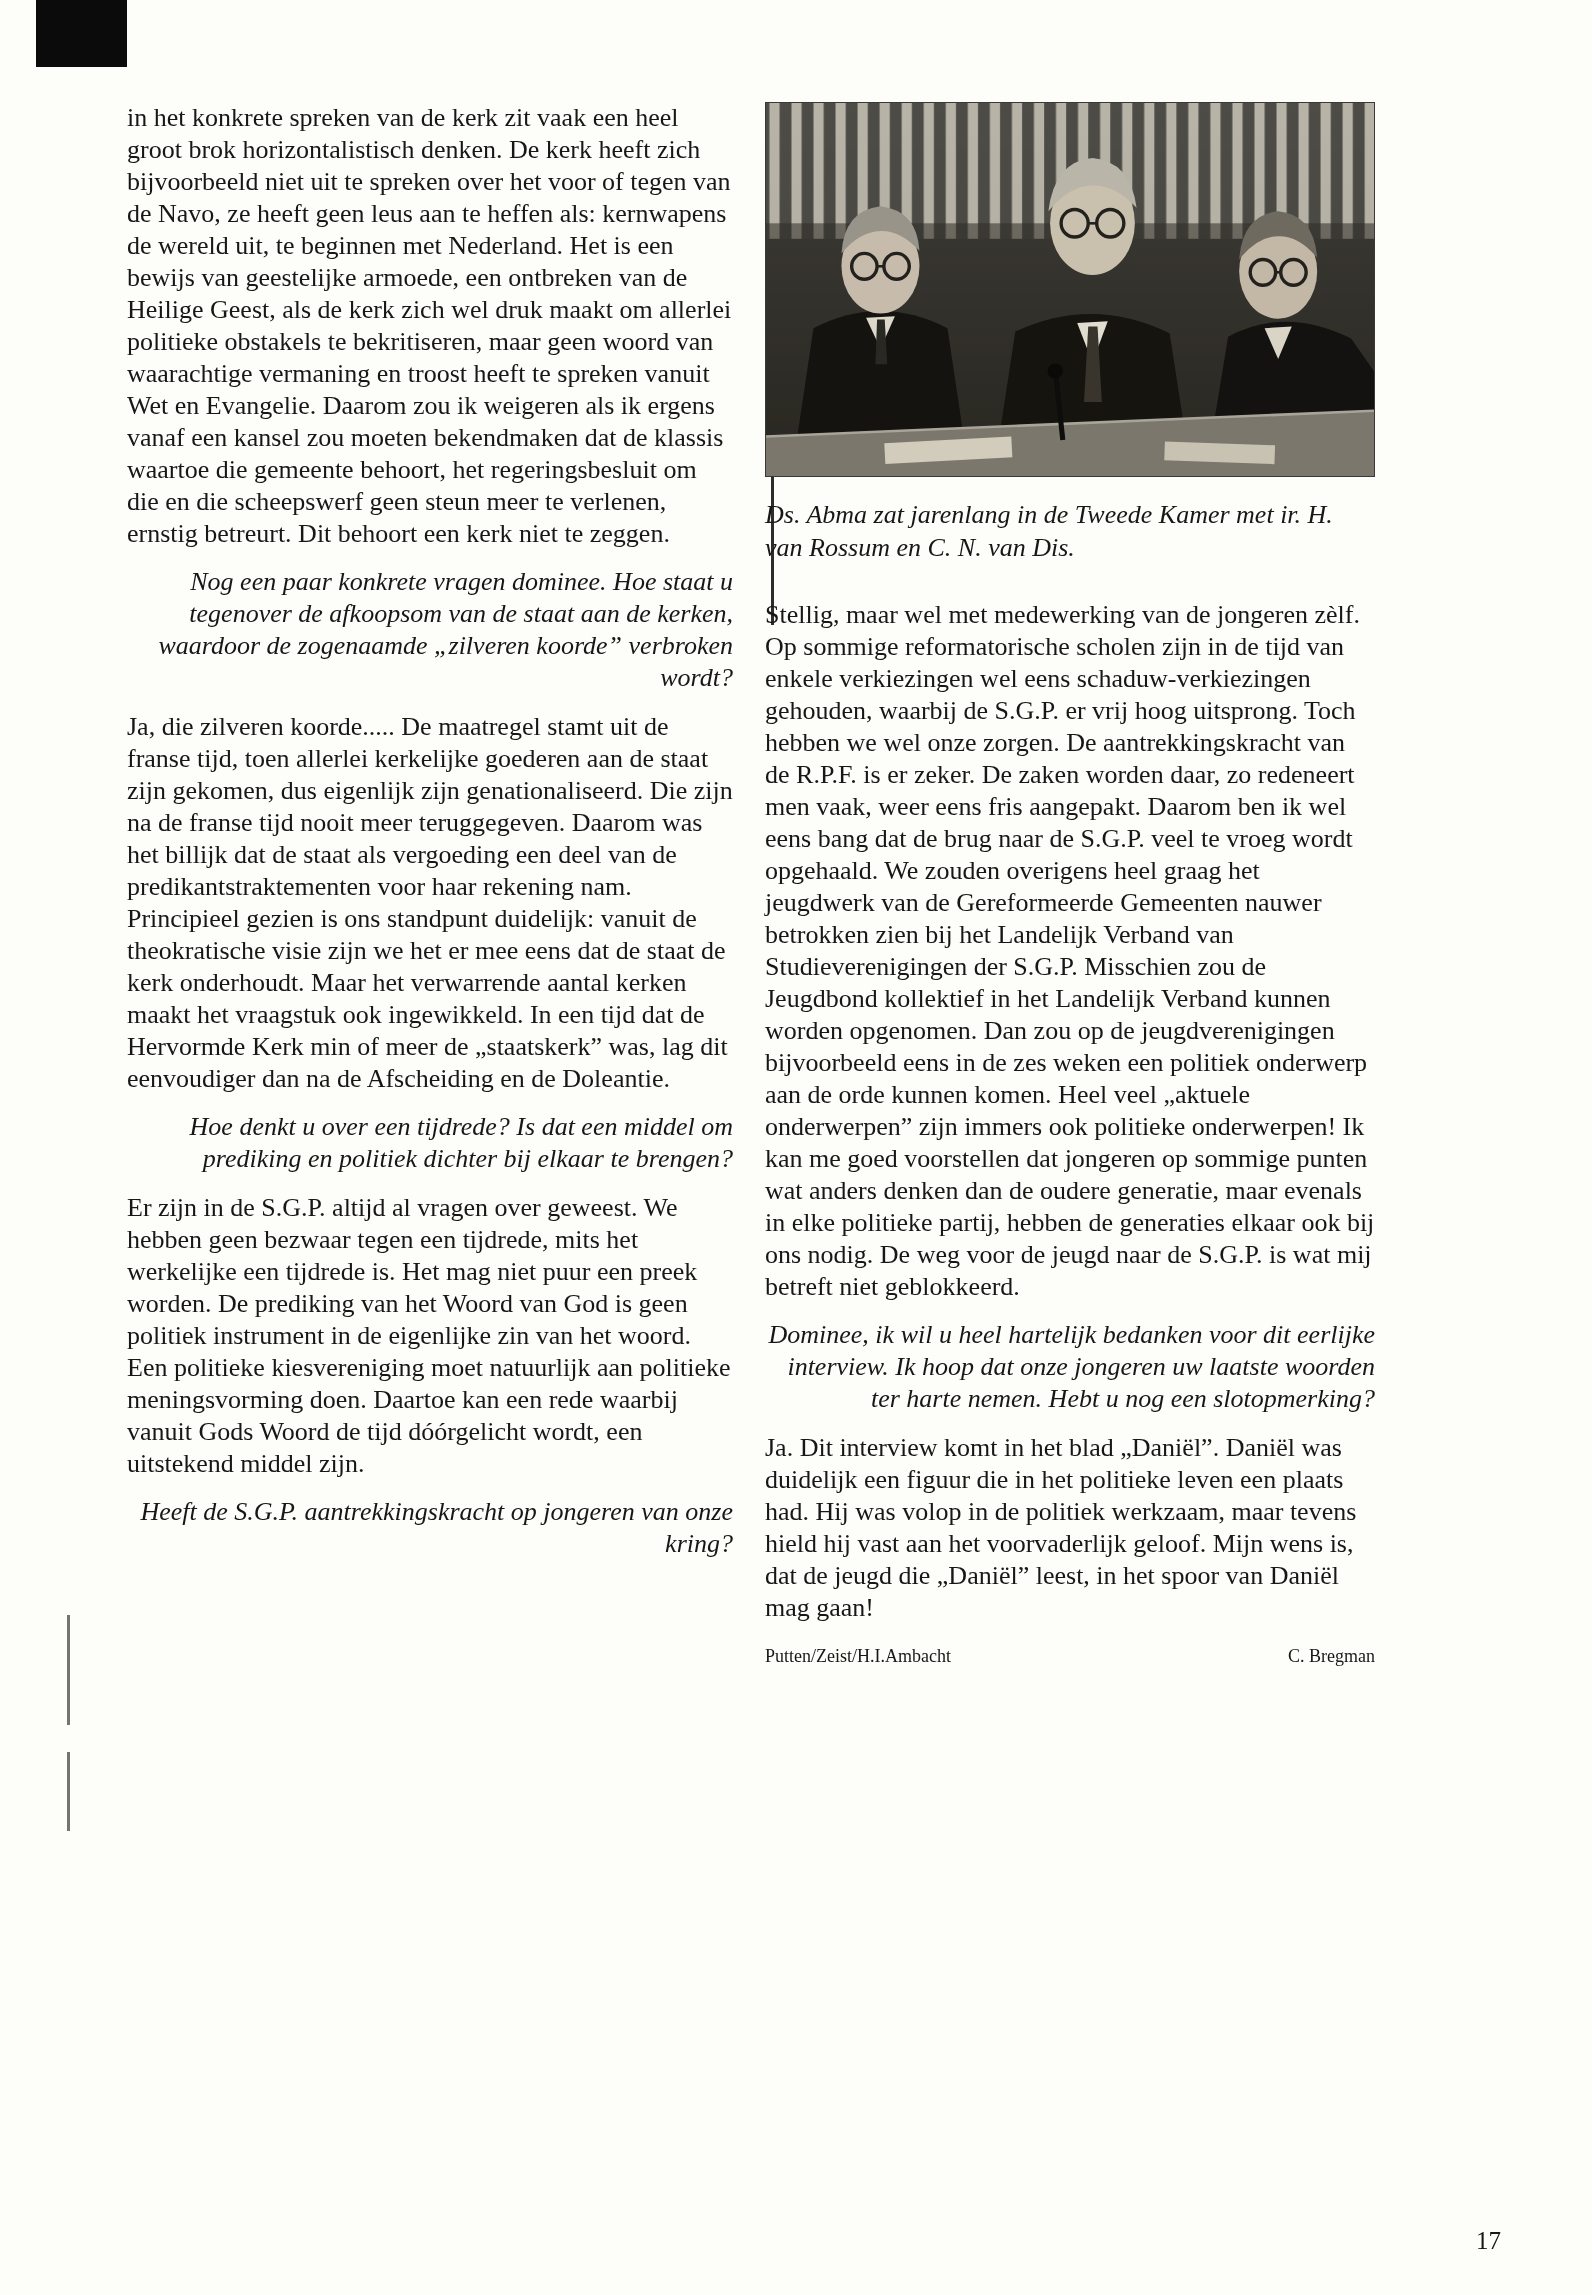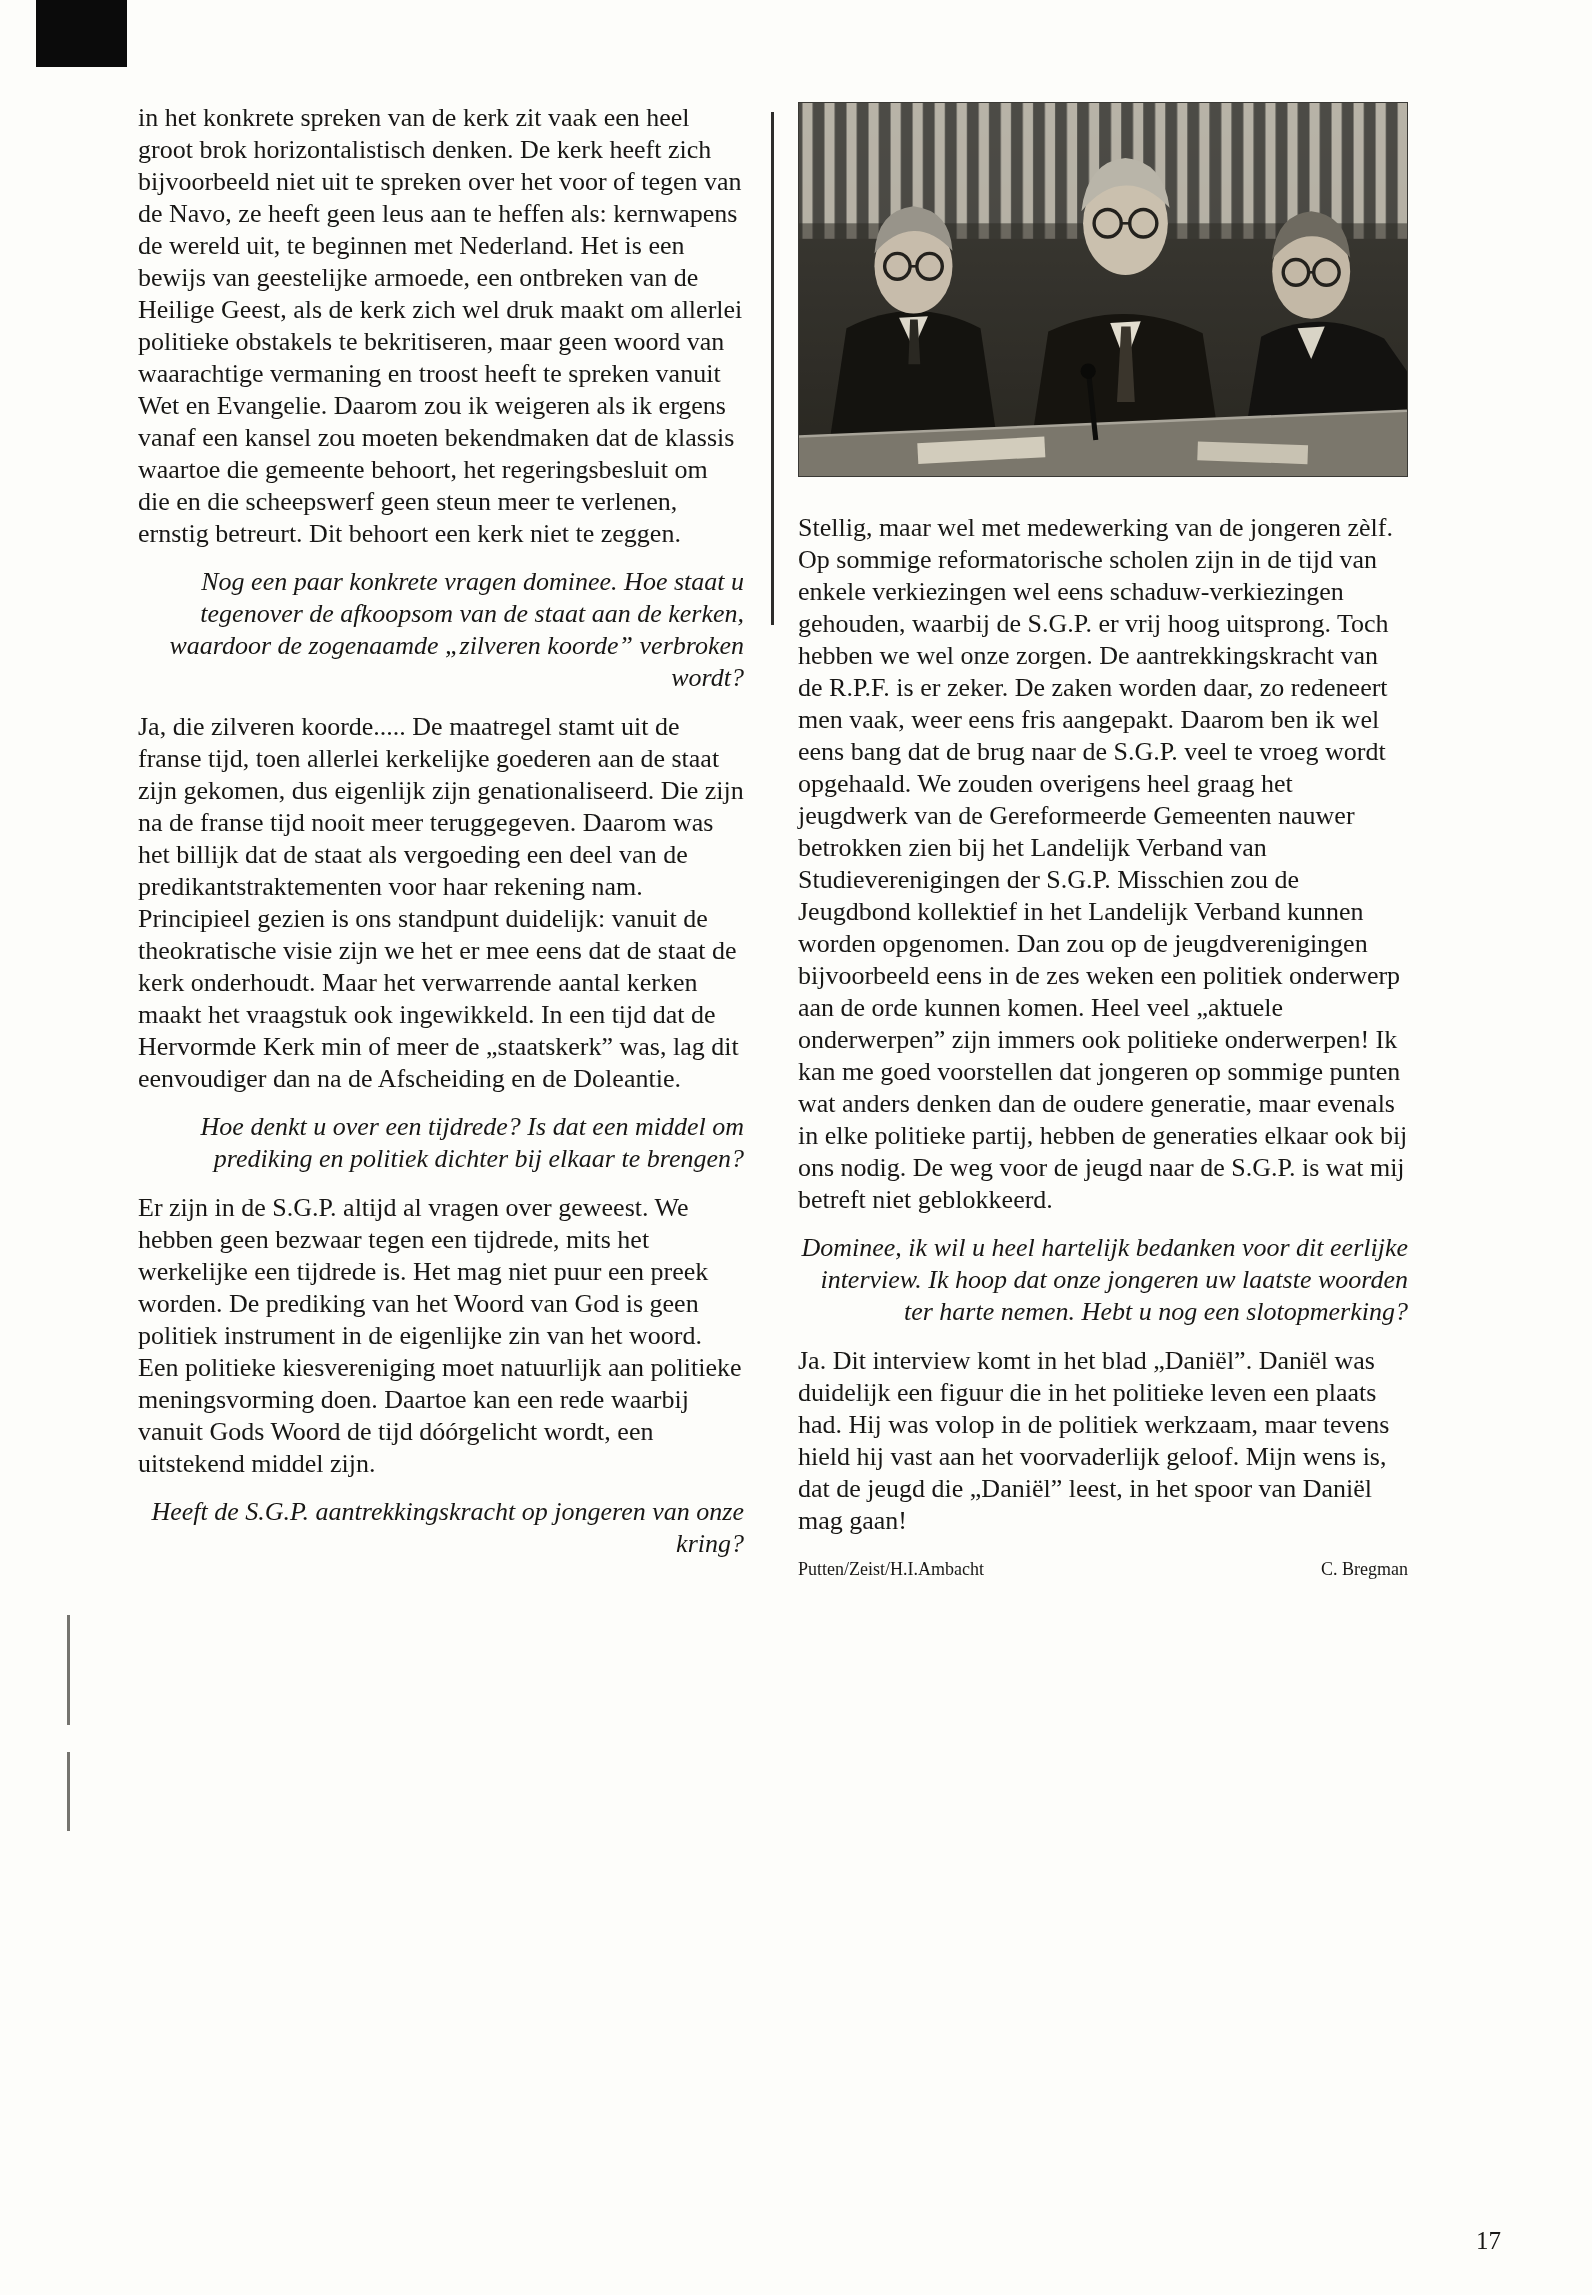--- a/index.html
+++ b/index.html
@@ -37,25 +37,25 @@
     position: absolute;
     left: 67px;
     width: 2.6px;
     background: #474540;
     opacity: 0.75;
   }
   .edge-artifact.a1 { top: 1615px; height: 110px; }
   .edge-artifact.a2 { top: 1752px; height: 79px; }
   .columns {
     position: absolute;
-    left: 138px;
+    left: 127px;
     top: 102px;
     width: 1274px;
     display: flex;
-    gap: 54px;
+    gap: 32px;
   }
   .col {
     font-size: 26px;
     line-height: 32px;
     text-align: left;
   }
   .col.left { width: 606px; }
   .col.right { width: 610px; }
   .col p.para {
     margin: 0 0 16.4px 0;
@@ -172,20 +172,21 @@
             </g>
 
             <path d="M0 388 L717 358 L717 434 L0 434 Z" fill="#7b776c"></path>
             <path d="M0 388 L717 358" stroke="#a8a499" stroke-width="3" fill="none"></path>
             <rect x="140" y="392" width="150" height="24" fill="#d2ccbc" transform="rotate(-3 215 404)"></rect>
             <rect x="470" y="396" width="130" height="22" fill="#c8c2b2" transform="rotate(2 535 407)"></rect>
             <line x1="350" y1="392" x2="342" y2="318" stroke="#0d0d0b" stroke-width="6"></line>
             <circle cx="341" cy="312" r="9" fill="#0a0a08"></circle>
           </svg>
         </div>
+        <figcaption class="photo-caption">Ds. Abma zat jarenlang in de Tweede Kamer met ir. H. van Rossum en C. N. van Dis.</figcaption>
       </figure>
 
       <div>
           <p class="para normal">Stellig, maar wel met medewerking van de jongeren zèlf. Op sommige reformatorische scholen zijn in de tijd van enkele verkiezingen wel eens schaduw-verkiezingen gehouden, waarbij de S.G.P. er vrij hoog uitsprong. Toch hebben we wel onze zorgen. De aantrekkingskracht van de R.P.F. is er zeker. De zaken worden daar, zo redeneert men vaak, weer eens fris aangepakt. Daarom ben ik wel eens bang dat de brug naar de S.G.P. veel te vroeg wordt opgehaald. We zouden overigens heel graag het jeugdwerk van de Gereformeerde Gemeenten nauwer betrokken zien bij het Landelijk Verband van Studieverenigingen der S.G.P. Misschien zou de Jeugdbond kollektief in het Landelijk Verband kunnen worden opgenomen. Dan zou op de jeugdverenigingen bijvoorbeeld eens in de zes weken een politiek onderwerp aan de orde kunnen komen. Heel veel „aktuele onderwerpen” zijn immers ook politieke onderwerpen! Ik kan me goed voorstellen dat jongeren op sommige punten wat anders denken dan de oudere generatie, maar evenals in elke politieke partij, hebben de generaties elkaar ook bij ons nodig. De weg voor de jeugd naar de S.G.P. is wat mij betreft niet geblokkeerd.</p>
           <p class="para italic">Dominee, ik wil u heel hartelijk bedanken voor dit eerlijke interview. Ik hoop dat onze jongeren uw laatste woorden ter harte nemen. Hebt u nog een slotopmerking?</p>
           <p class="para normal">Ja. Dit interview komt in het blad „Daniël”. Daniël was duidelijk een figuur die in het politieke leven een plaats had. Hij was volop in de politiek werkzaam, maar tevens hield hij vast aan het voorvaderlijk geloof. Mijn wens is, dat de jeugd die „Daniël” leest, in het spoor van Daniël mag gaan!</p>
         </div>
 
       <div class="signature">
         <span>Putten/Zeist/H.I.Ambacht</span>

